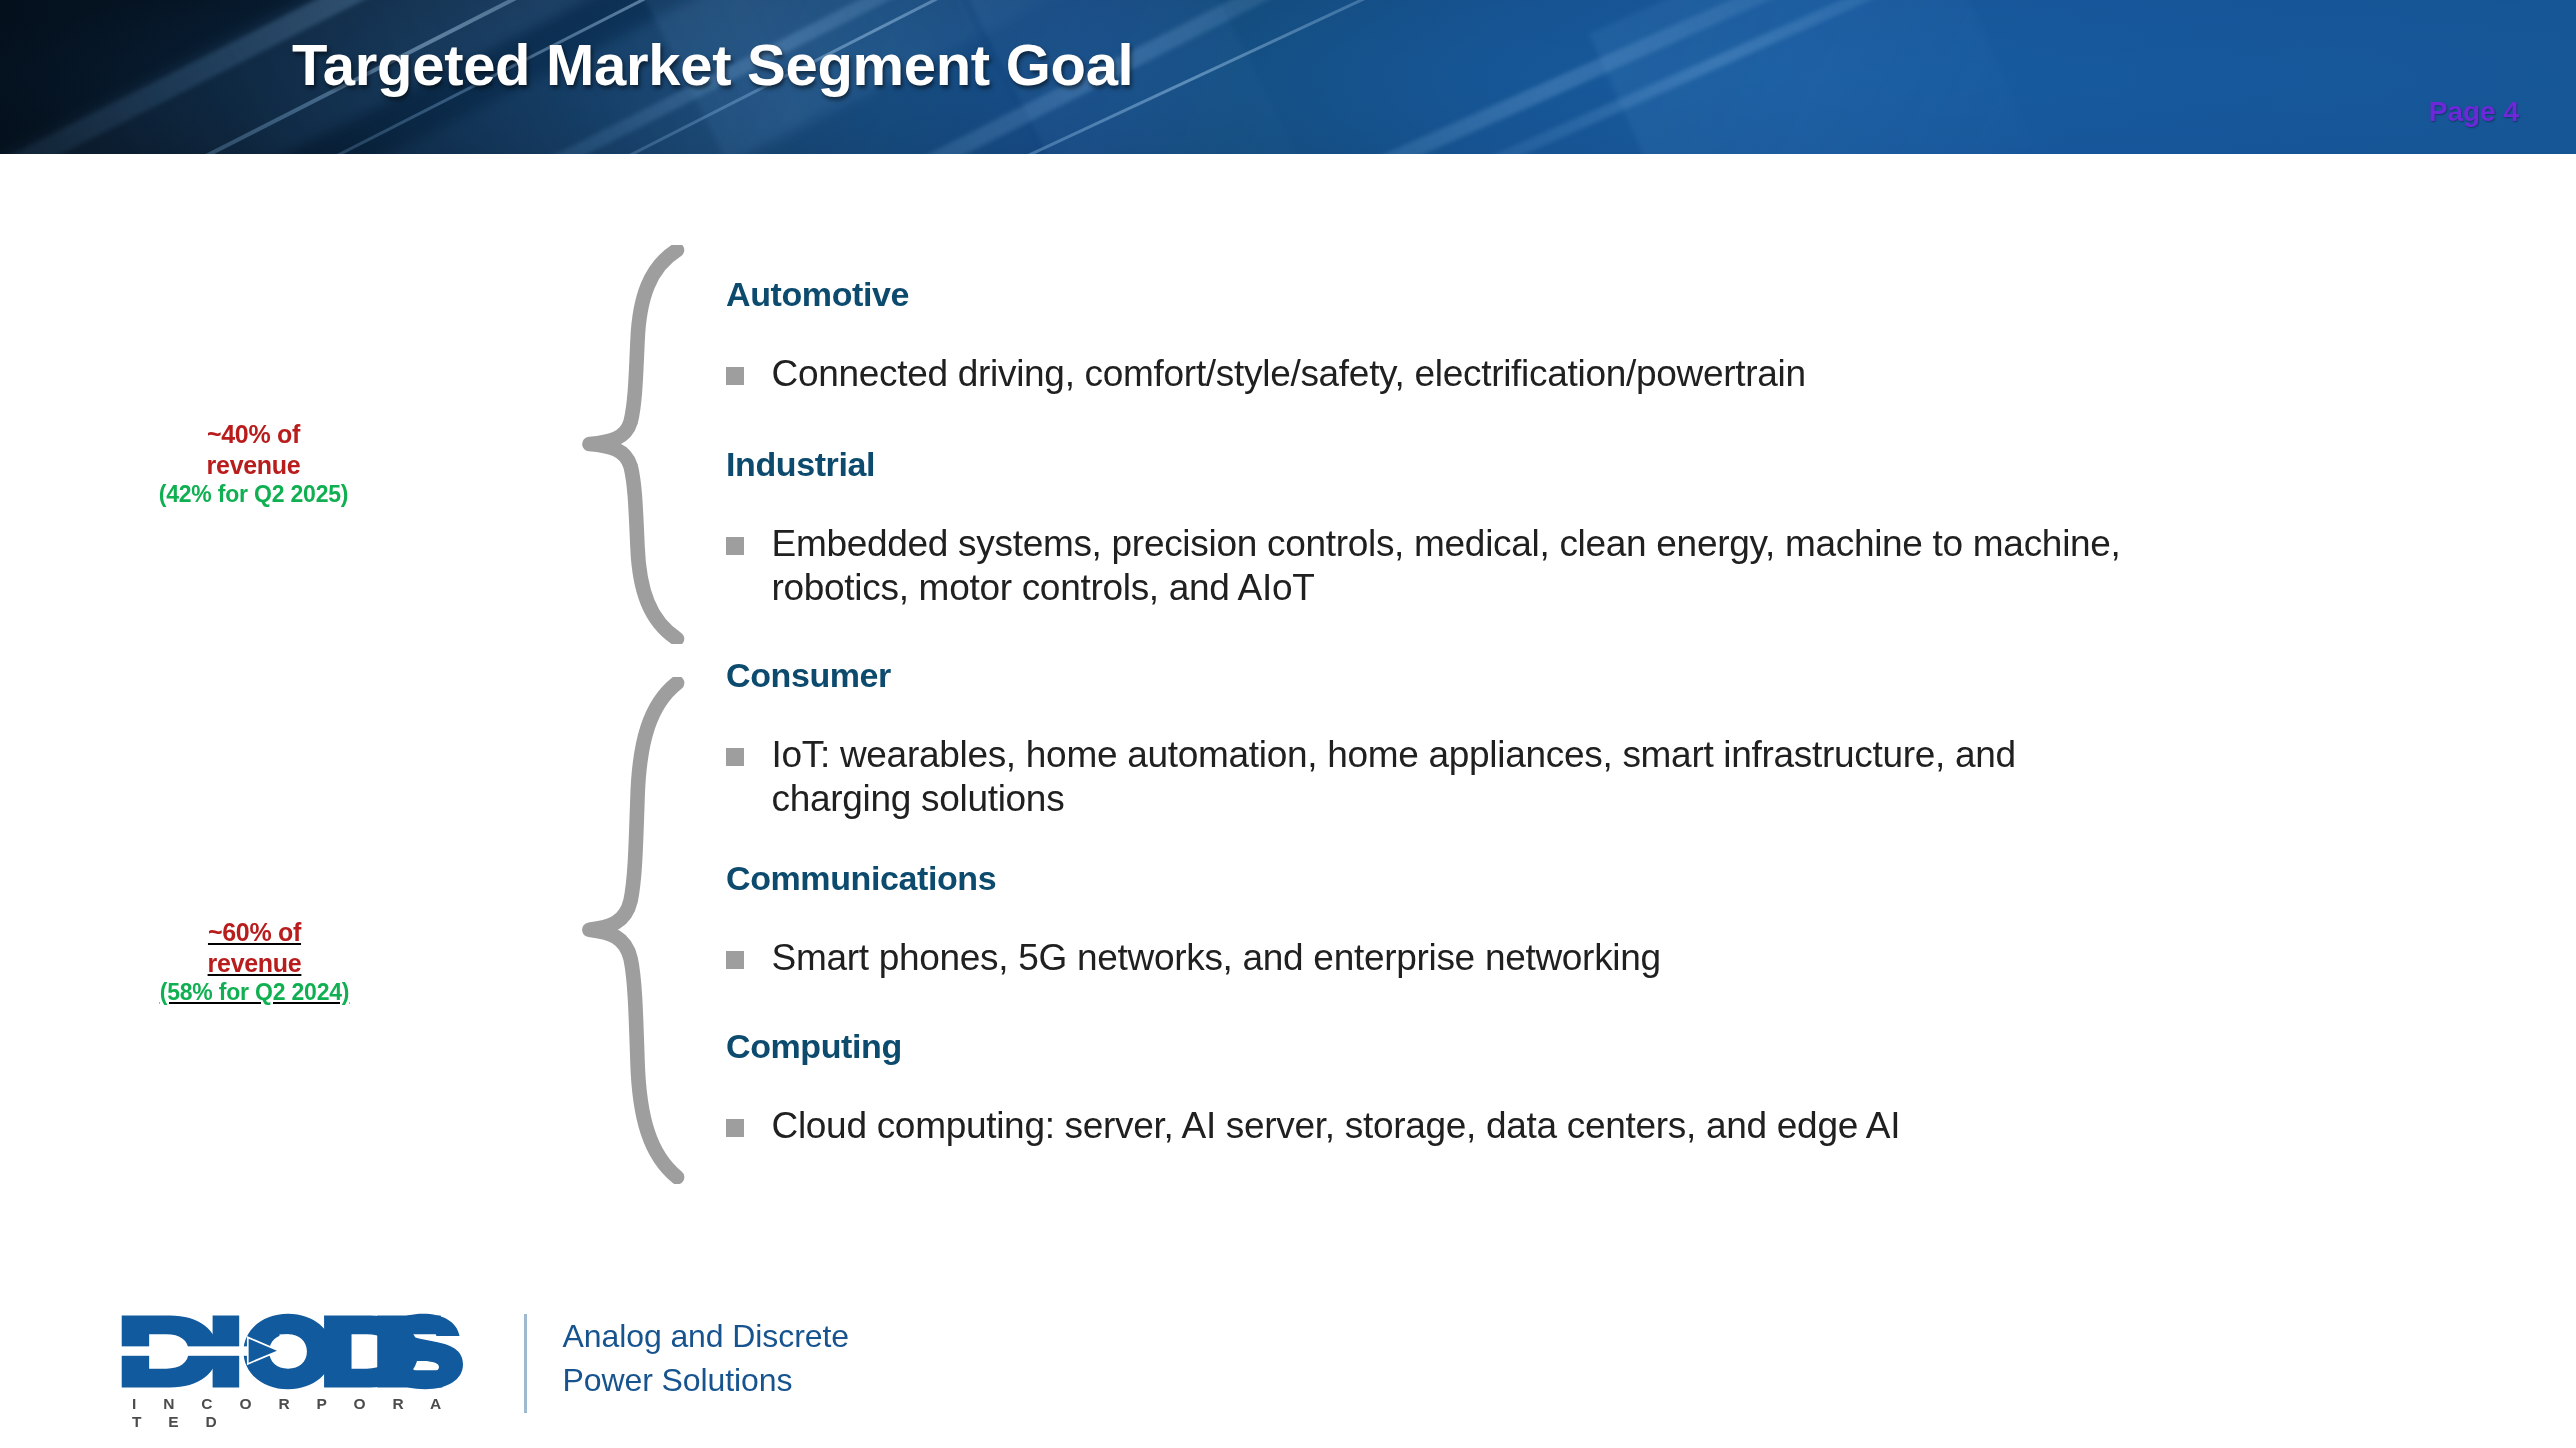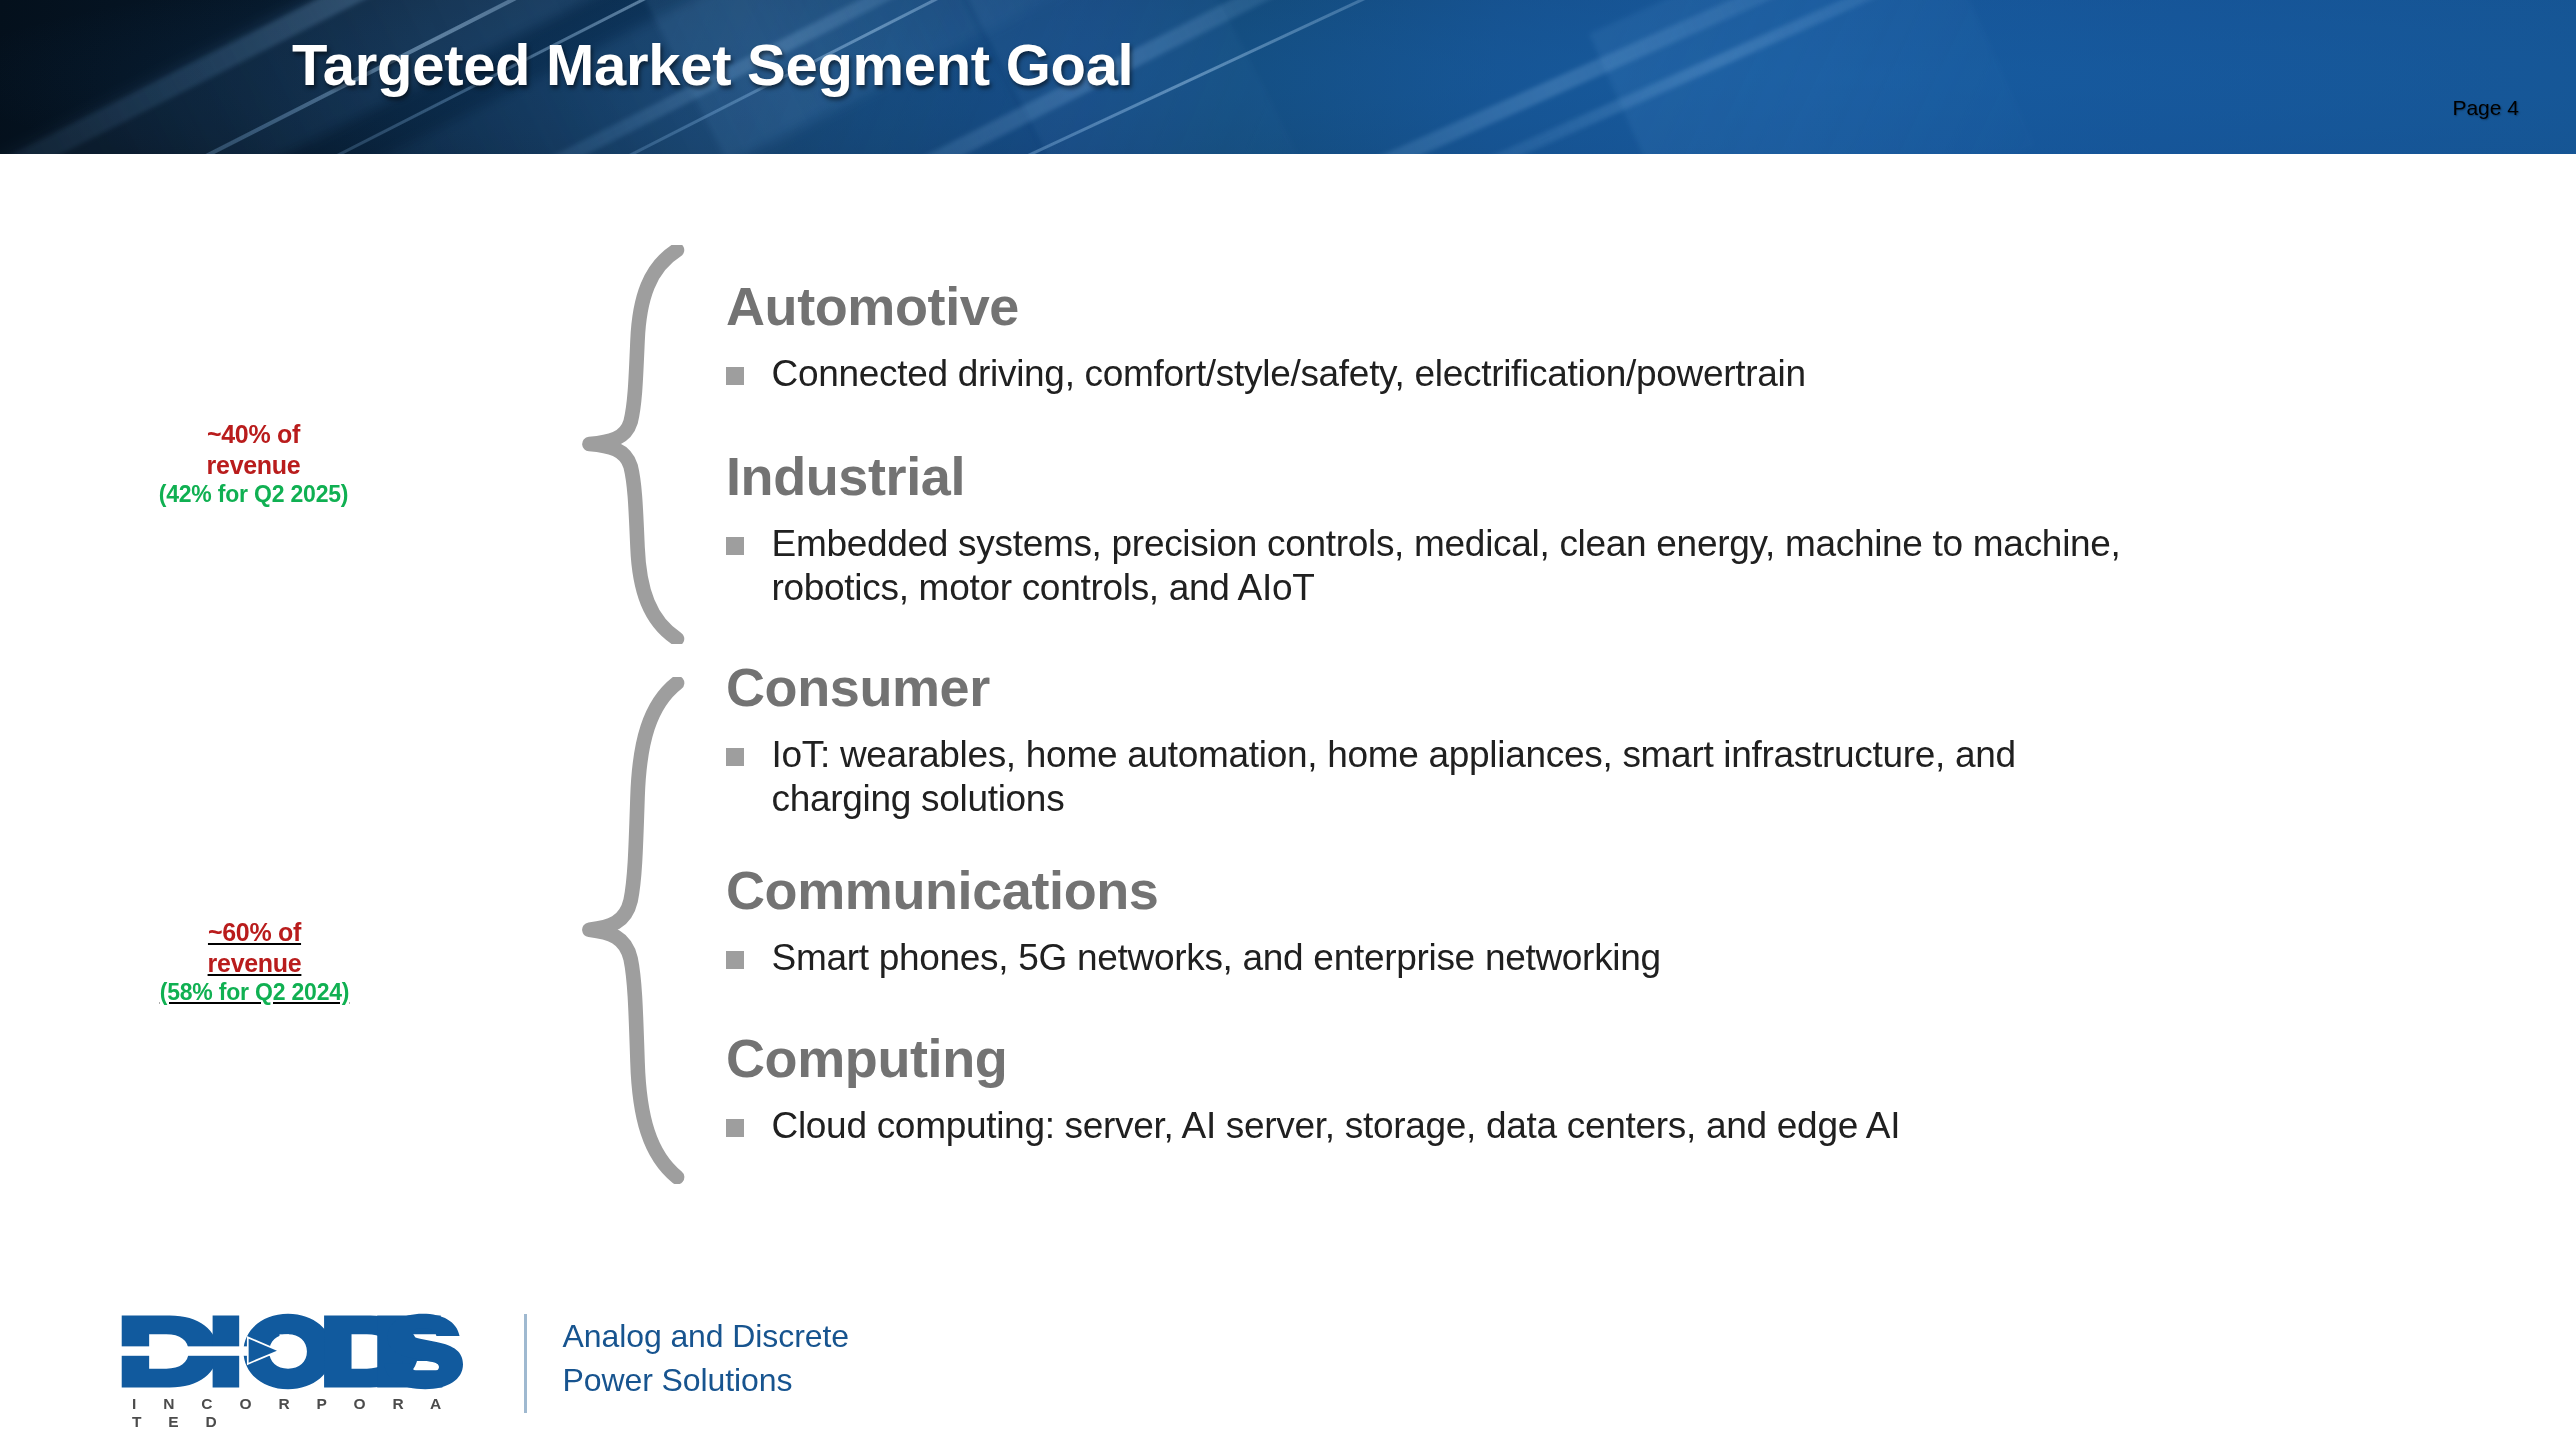--- a/index.html
+++ b/index.html
@@ -55,21 +55,21 @@
   }
   #header-title {
     position:absolute; left:292px; top:31px;
     font-size:58px; font-weight:bold; color:#ffffff;
     letter-spacing:-0.3px;
     text-shadow:1.7px 2.6px 4.3px rgba(0,0,0,0.55);
     white-space:nowrap;
   }
   #page-number {
     position:absolute; right:57px; top:96px;
-    font-size:21px; color:#000000; font-weight:normal;
+    font-size:28px; color:#6d28d9; font-weight:bold;
     text-shadow:0.9px 0.9px 1.7px rgba(0,0,0,0.35);
   }
 
   
   .revenue-group { position:absolute; width:369px; text-align:center; }
   .revenue-main {
     font-size:25px; font-weight:bold; color:#b91c1c; line-height:1.24;
     letter-spacing:-0.3px;
     margin-top:39px;
   }
@@ -78,21 +78,21 @@
     letter-spacing:-0.2px;
   }
 
   
   .brace { position:absolute; }
 
   
   #content { position:absolute; left:726px; top:258px; width:1803px; }
   .seg-heading {
     position:absolute;
-    font-size:54px; font-weight:bold; color:#737373;
+    font-size:34px; font-weight:bold; color:#0c4a6e;
     letter-spacing:-0.4px; white-space:nowrap;
   }
   .seg-bullet { position:absolute; display:flex; align-items:flex-start; }
   .bullet-marker {
     width:18px; height:18px; background:#9e9e9e;
     flex:0 0 auto; margin-top:14.6px; margin-right:27.5px;
   }
   .bullet-text {
     font-size:37px; color:#202020; line-height:1.19;
     letter-spacing:-0.3px; max-width:1631px;

